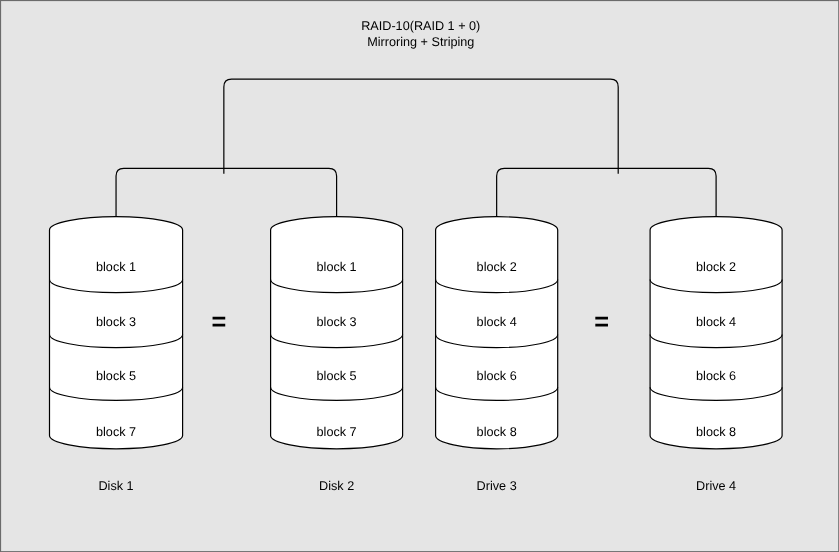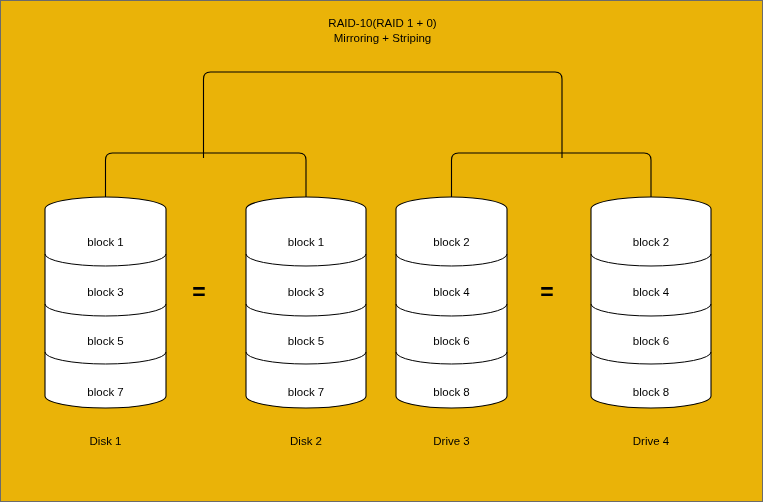--- a/index.html
+++ b/index.html
@@ -7,21 +7,21 @@
     padding: 0;
     background: #ffffff;
   }
   body {
     font-family: "Liberation Sans", sans-serif;
   }
   #canvas {
     position: relative;
     width: 763px;
     height: 502px;
-    background: #eab308;
+    background: #e5e5e5;
     border: 1px solid #6b6b6b;
     box-sizing: border-box;
     overflow: hidden;
   }
   #diagram-svg {
     position: absolute;
     left: 0;
     top: 0;
     width: 763px;
     height: 502px;

